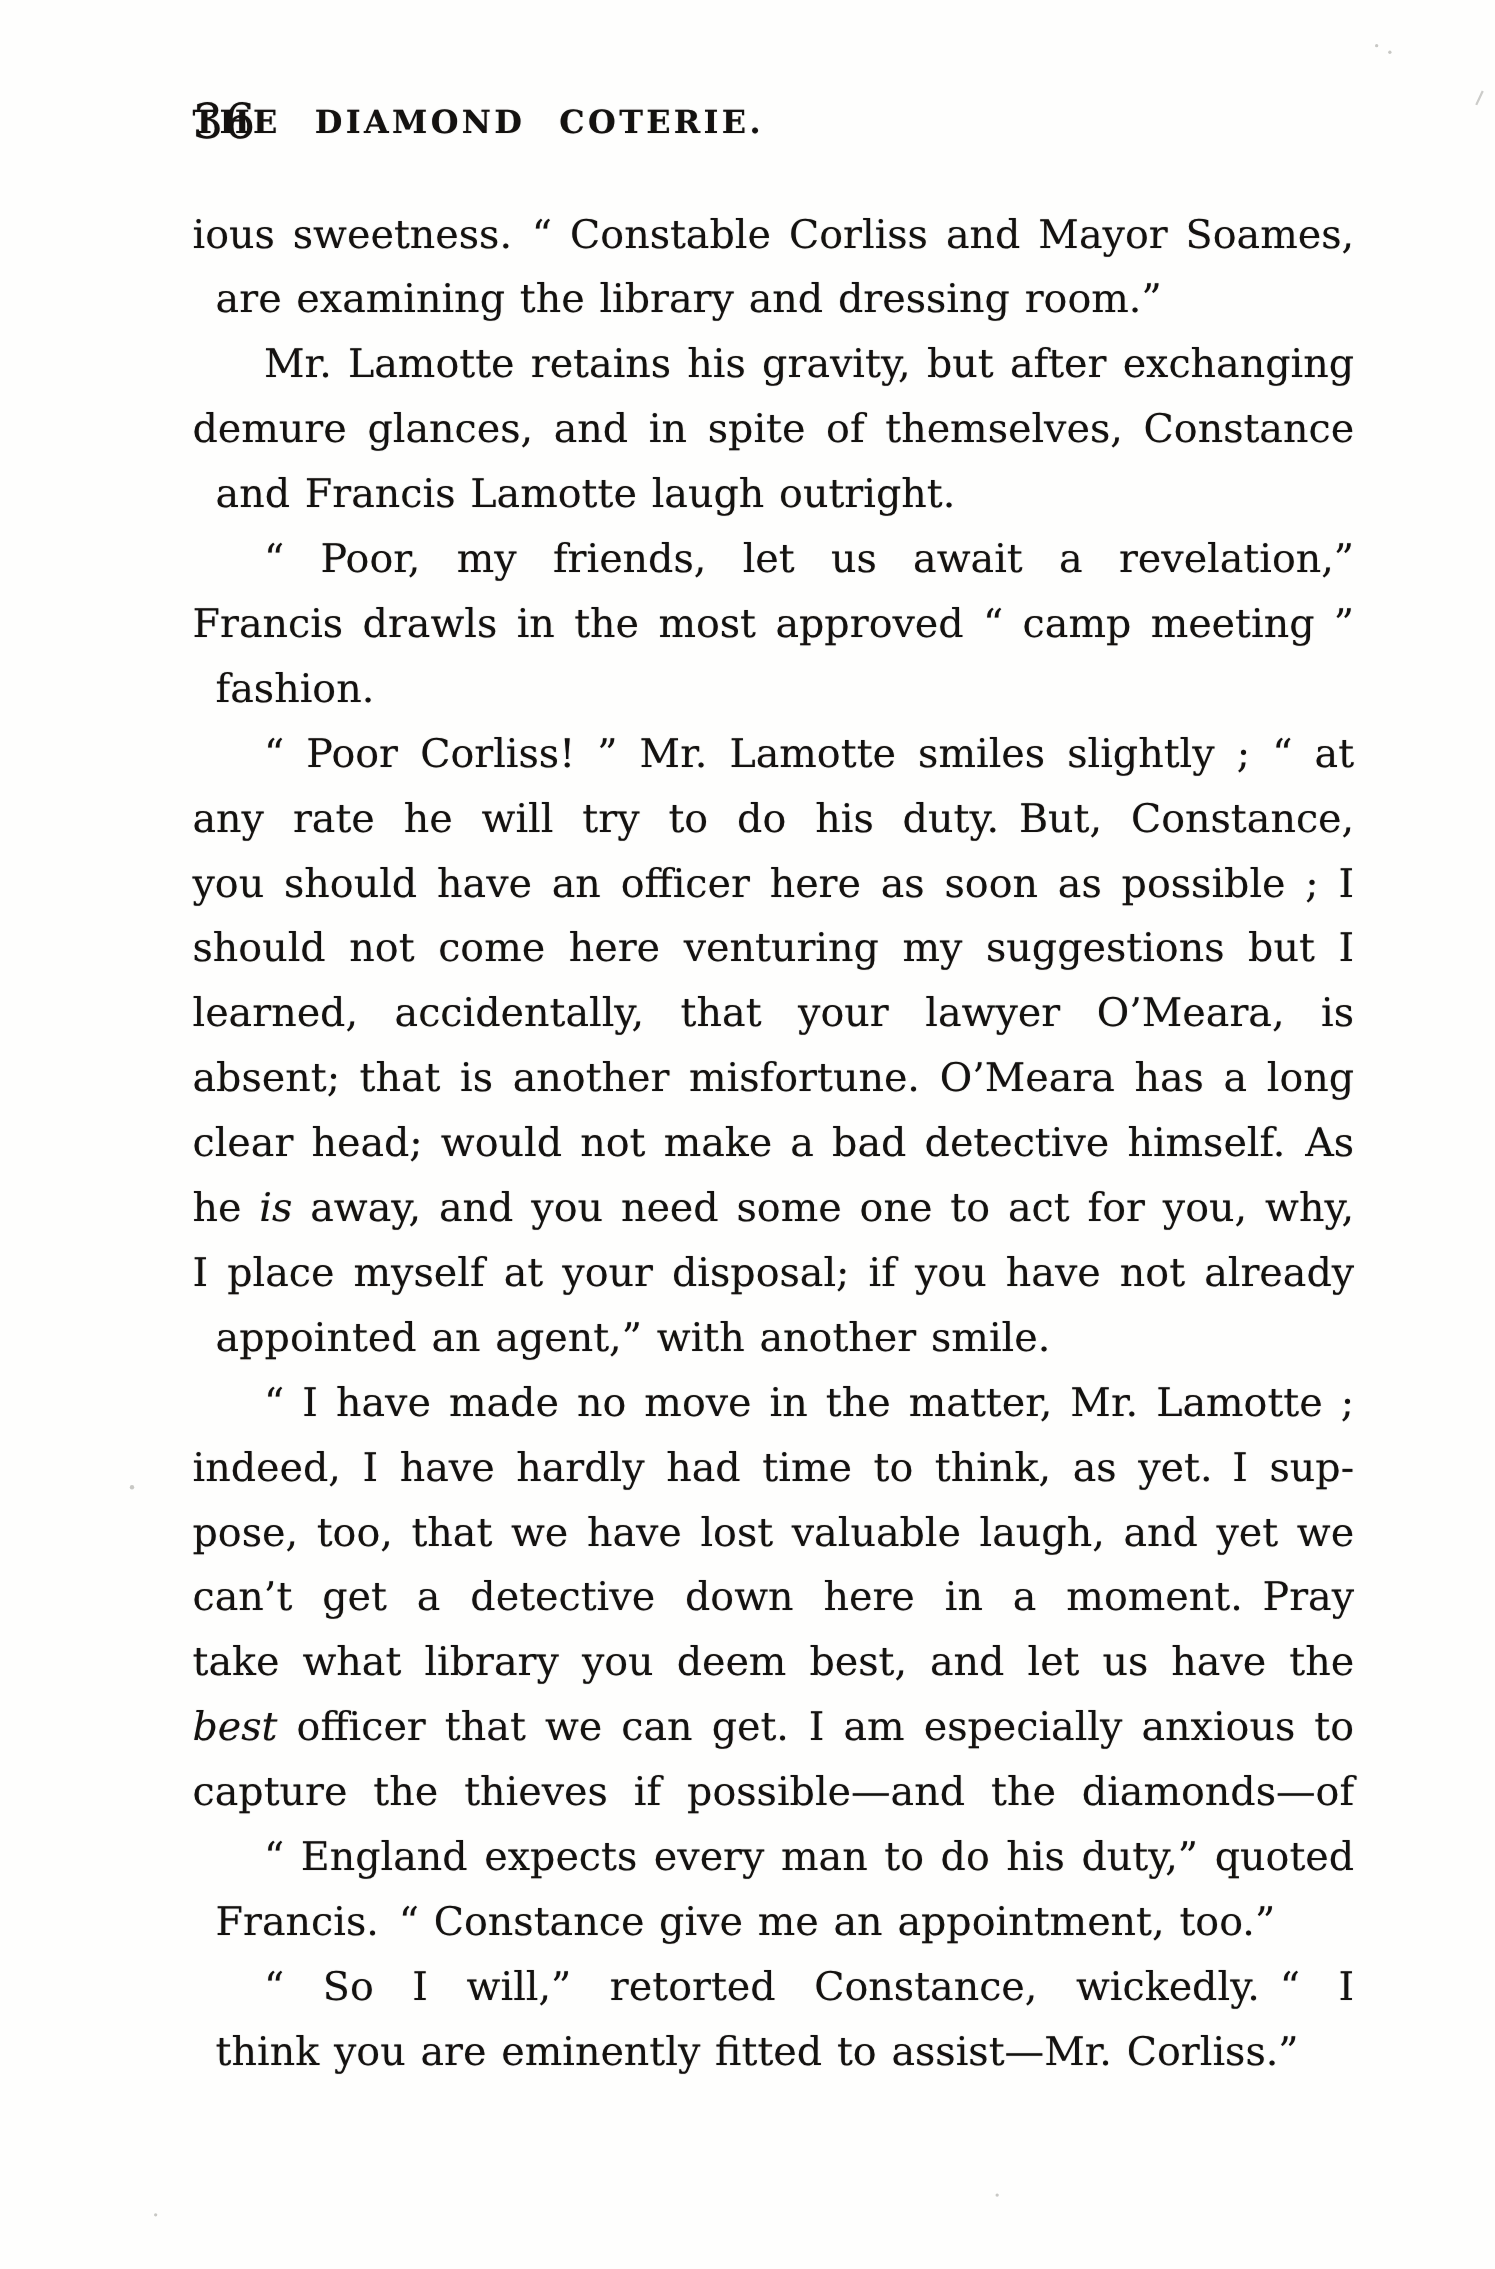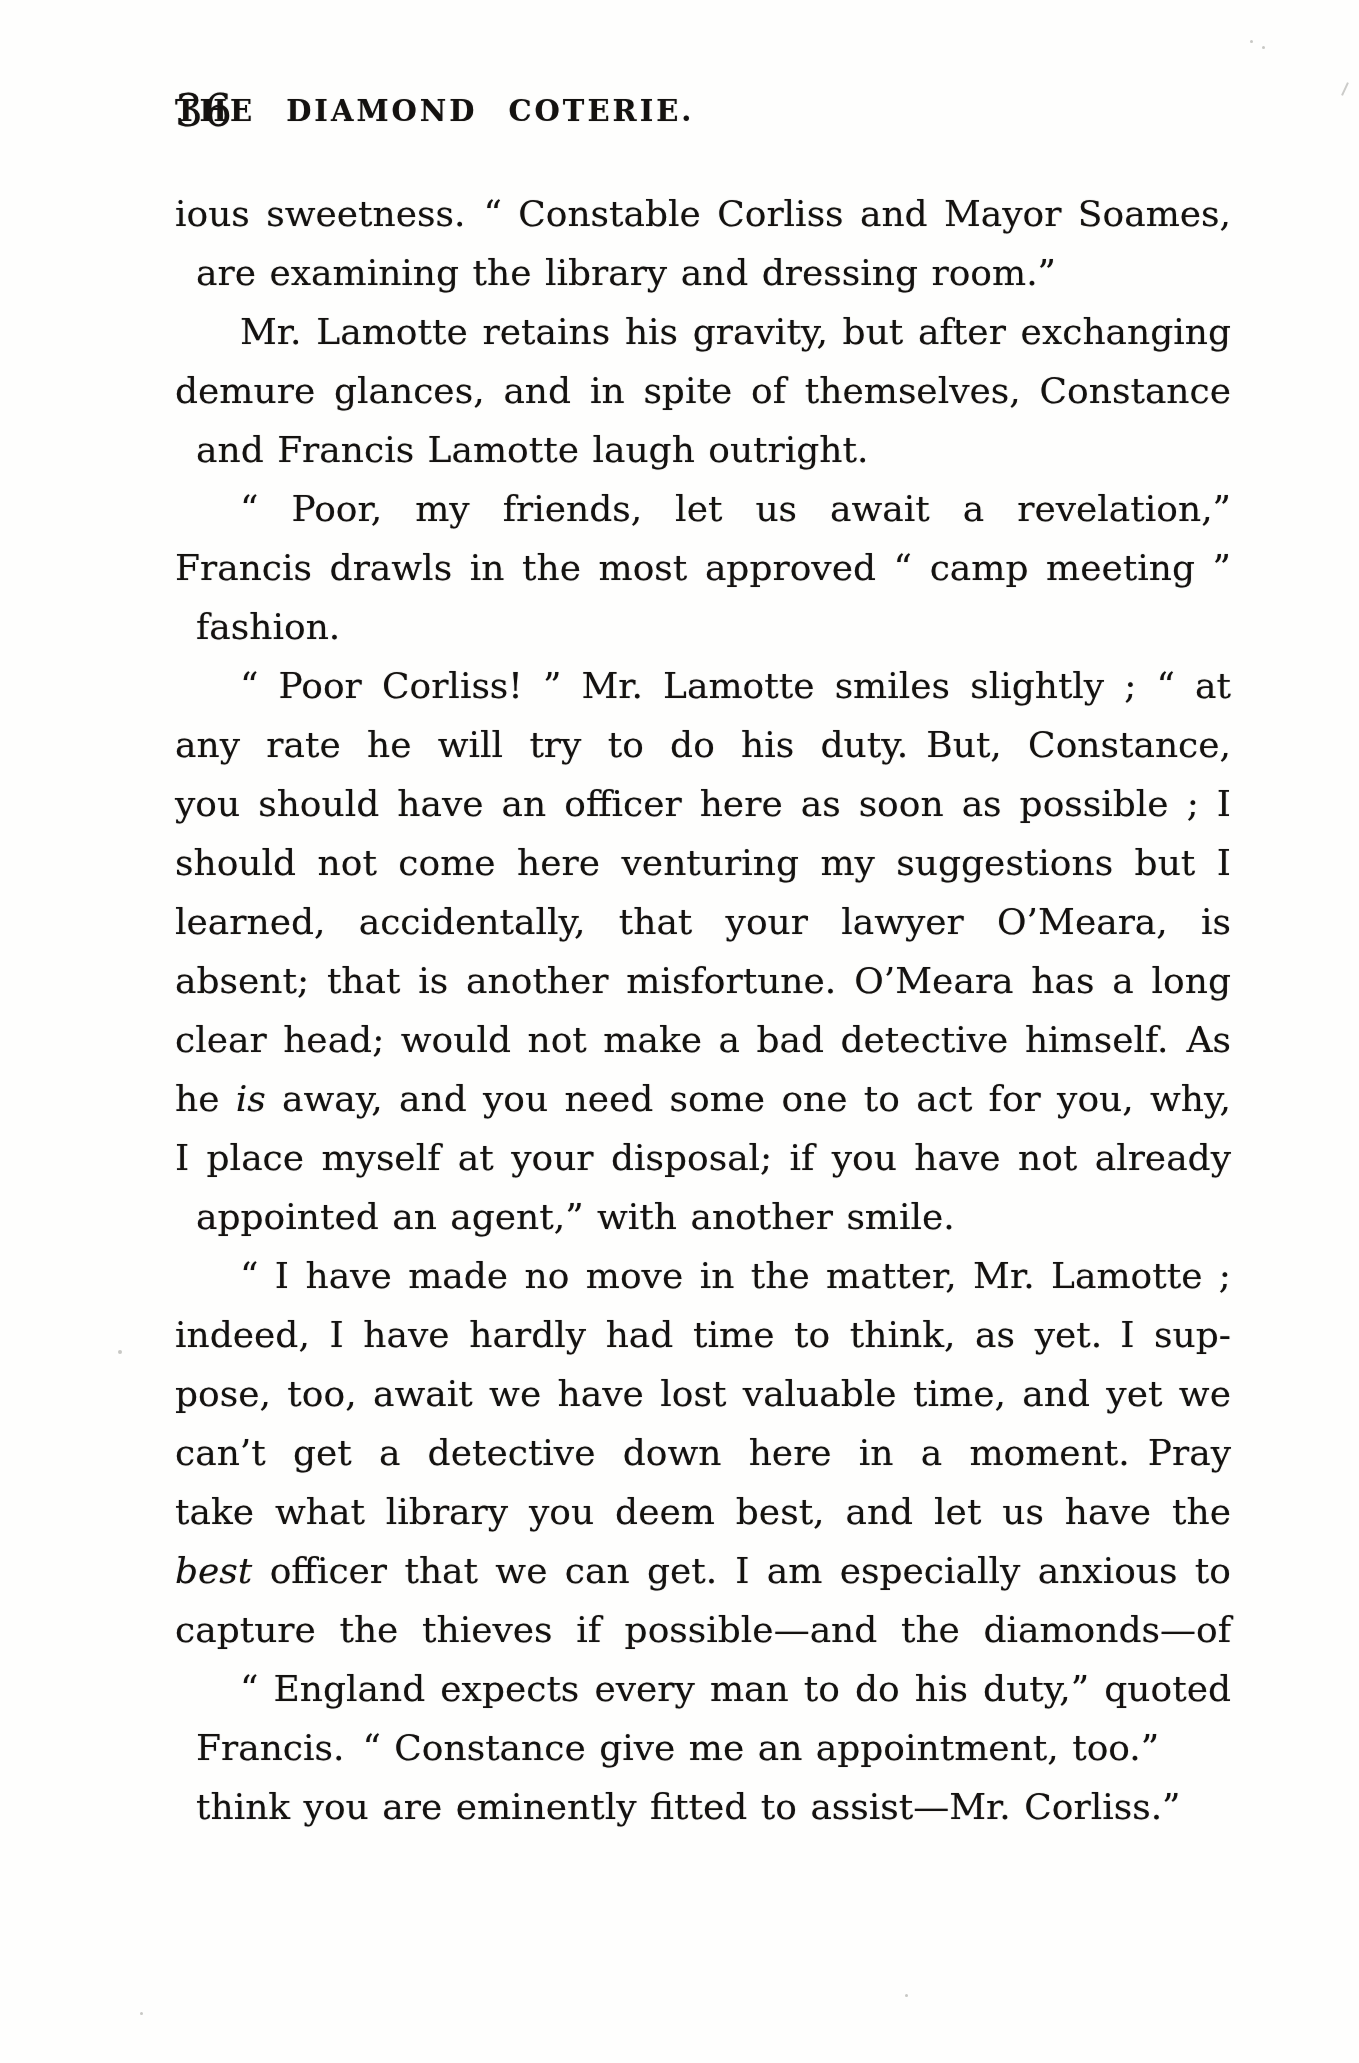--- a/index.html
+++ b/index.html
@@ -117,31 +117,32 @@
         <div class="line"><span>learned, accidentally, that your lawyer O’Meara, is</span></div>
         <div class="line"><span>absent; that is another misfortune. O’Meara has a long</span></div>
         <div class="line"><span>clear head; would not make a bad detective himself. As</span></div>
         <div class="line"><span>he </span><i>is</i><span> away, and you need some one to act for you, why,</span></div>
         <div class="line"><span>I place myself at your disposal; if you have not already</span></div>
         <div class="line last"><span>appointed an agent,” with another smile.</span></div>
       </div>
       <div class="para">
         <div class="line indent-first"><span>“ I have made no move in the matter, Mr. Lamotte ;</span></div>
         <div class="line"><span>indeed, I have hardly had time to think, as yet. I sup-</span></div>
-        <div class="line"><span>pose, too, await we have lost valuable time, and yet we</span></div>
+        <div class="line"><span>pose, too, that we have lost valuable laugh, and yet we</span></div>
         <div class="line"><span>can’t get a detective down here in a moment. Pray</span></div>
         <div class="line"><span>take what library you deem best, and let us have the</span></div>
         <div class="line"><i>best</i><span> officer that we can get. I am especially anxious to</span></div>
         <div class="line"><span>capture the thieves if possible—and the diamonds—of</span></div>
       </div>
       <div class="para">
         <div class="line indent-first"><span>“ England expects every man to do his duty,” quoted</span></div>
         <div class="line last"><span>Francis. “ Constance give me an appointment, too.”</span></div>
       </div>
       <div class="para">
+        <div class="line indent-first"><span>“ So I will,” retorted Constance, wickedly. “ I</span></div>
         <div class="line last"><span>think you are eminently fitted to assist—Mr. Corliss.”</span></div>
       </div>
     </div>
 
   <div class="artifact" style="left:1250px; top:40px; width:3px; height:3px;"></div>
   <div class="artifact" style="left:1262px; top:46px; width:3px; height:3px;"></div>
   <div class="artifact slash" style="left:1344px; top:82px;"></div>
   <div class="artifact" style="left:118px; top:1350px; width:4px; height:4px;"></div>
   <div class="artifact" style="left:905px; top:1994px; width:3px; height:3px;"></div>
   <div class="artifact" style="left:140px; top:2012px; width:3px; height:3px;"></div>

